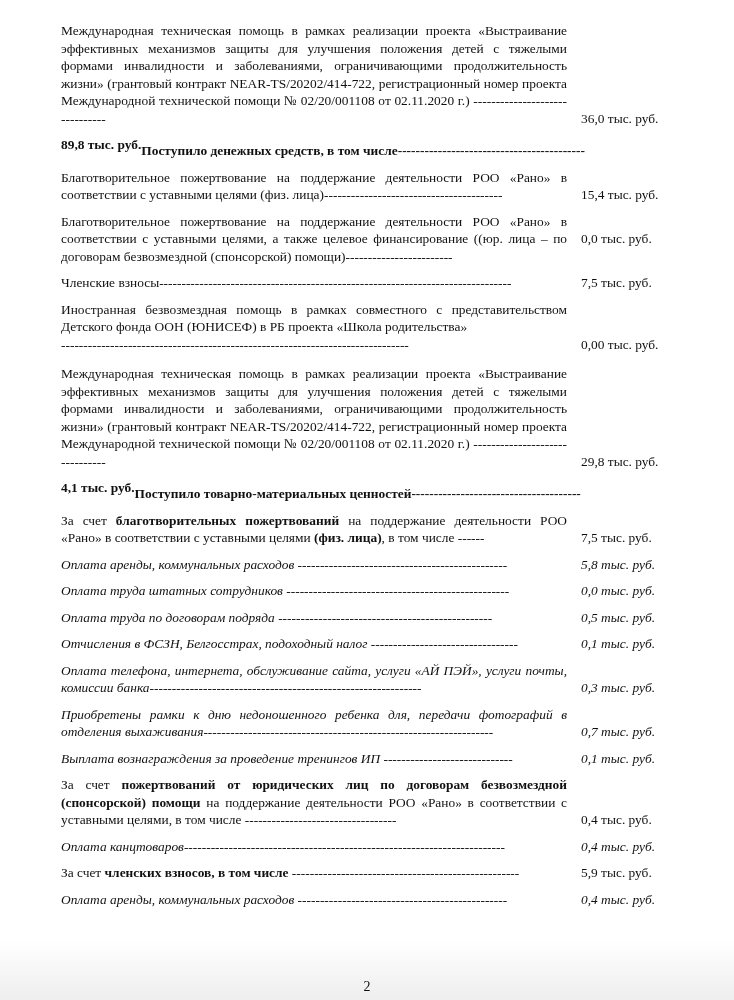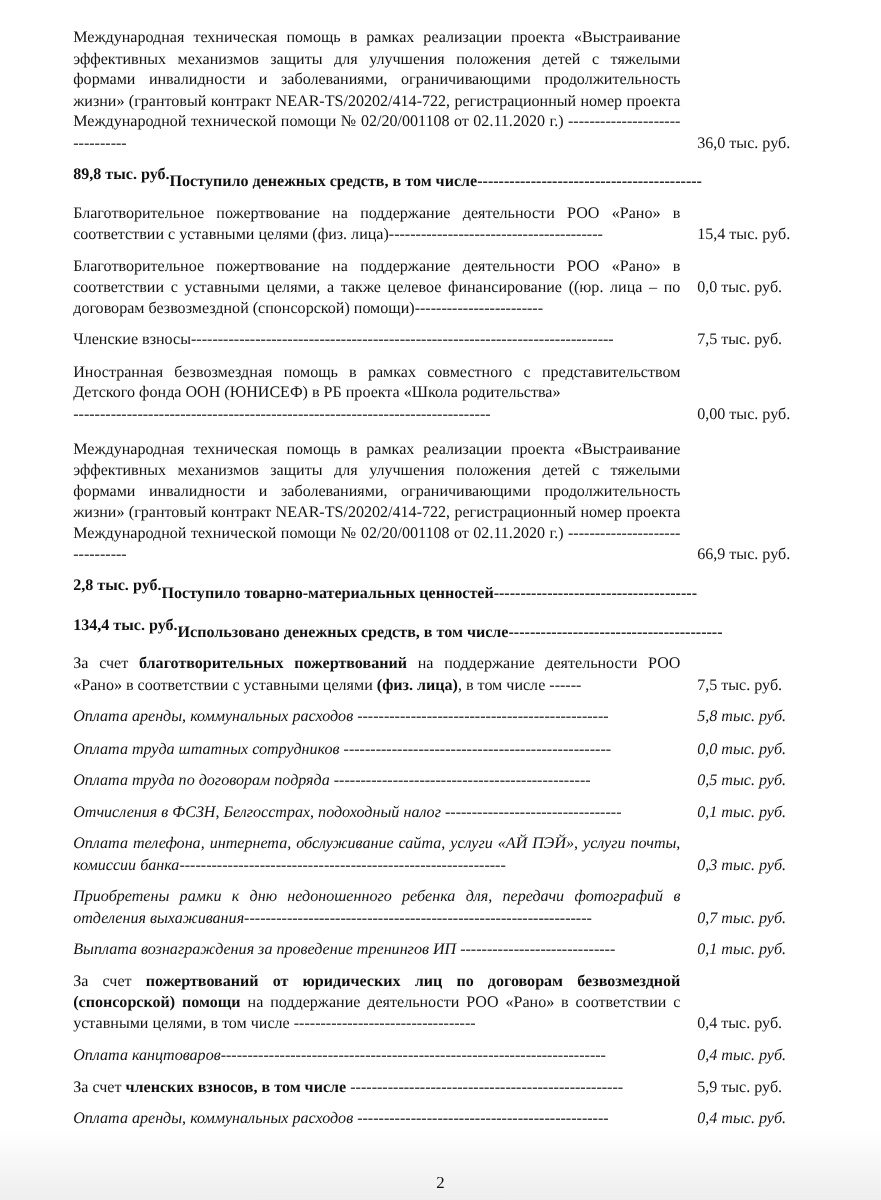--- a/index.html
+++ b/index.html
@@ -57,32 +57,28 @@
   <div class="row">
     <div class="text">
       <span>Иностранная безвозмездная помощь в рамках совместного с представительством Детского фонда ООН (ЮНИСЕФ) в РБ проекта «Школа родительства»</span>
       <span class="dashline" style="overflow:hidden;white-space:nowrap;width:412px;">------------------------------------------------------------------------------</span>
     </div>
     <div class="val">0,00 тыс. руб.</div>
   </div>
 
   <div class="row" style="margin-top:12px;">
     <div class="text">Международная техническая помощь в рамках реализации проекта «Выстраивание эффективных механизмов защиты для улучшения положения детей с тяжелыми формами инвалидности и заболеваниями, ограничивающими продолжительность жизни» (грантовый контракт NEAR-TS/20202/414-722, регистрационный номер проекта Международной технической помощи № 02/20/001108 от 02.11.2020 г.) -------------------------------</div>
-    <div class="val">66,9 тыс. руб.</div>
+    <div class="val">29,8 тыс. руб.</div>
   </div>
 
   <div class="row bold valtop-offset" style="margin-top:6px;">
-    <div class="val">2,8 тыс. руб.</div>
+    <div class="val">4,1 тыс. руб.</div>
     <div class="text" style="white-space:nowrap;overflow:hidden;">Поступило товарно-материальных ценностей--------------------------------------</div>
   </div>
 
-  <div class="row bold valtop-offset" style="margin-top:4px;">
-    <div class="val">134,4 тыс. руб.</div>
-    <div class="text" style="white-space:nowrap;overflow:hidden;">Использовано денежных средств, в том числе----------------------------------------</div>
-  </div>
 
   <div class="row">
     <div class="text"><span>За счет </span><b>благотворительных пожертвований</b><span> на поддержание деятельности РОО «Рано» в соответствии с уставными целями </span><b>(физ. лица)</b><span>, в том числе ------</span></div>
     <div class="val">7,5 тыс. руб.</div>
   </div>
 
   <div class="row italic">
     <div class="text" style="white-space:nowrap;overflow:hidden;">Оплата аренды, коммунальных расходов -----------------------------------------------</div>
     <div class="val">5,8 тыс. руб.</div>
   </div>

